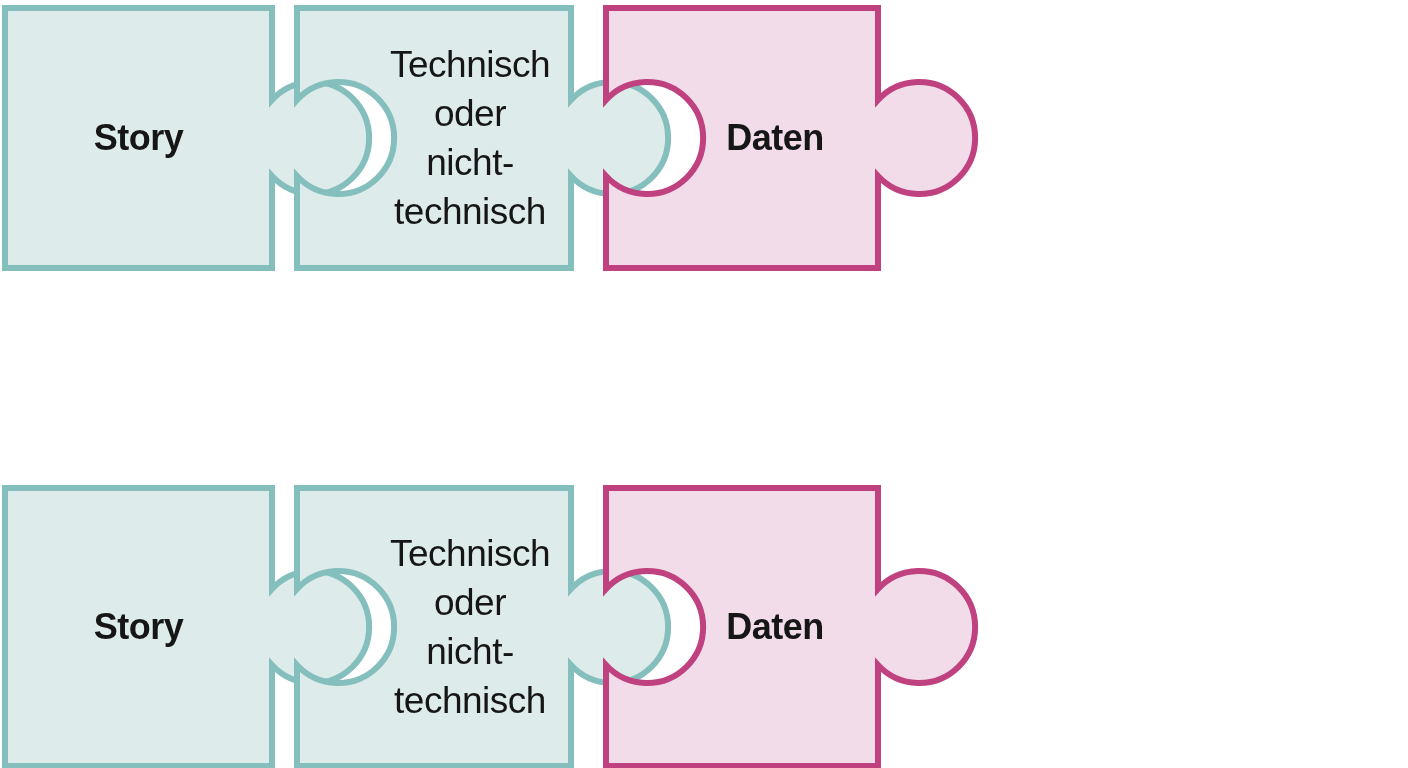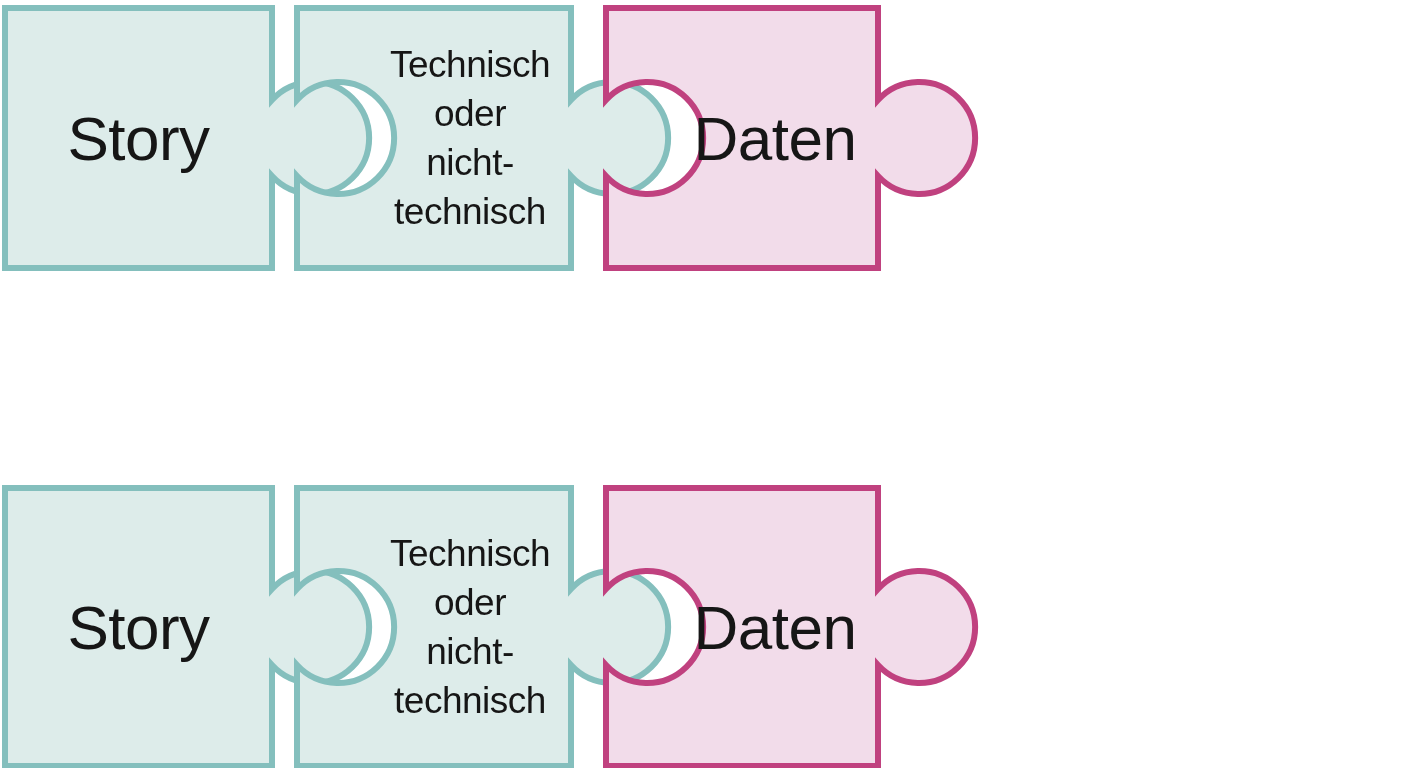--- a/index.html
+++ b/index.html
@@ -38,22 +38,22 @@
   }
   .label {
     position: absolute;
     display: flex;
     align-items: center;
     justify-content: center;
     color: var(--text, #161616);
     pointer-events: none;
   }
   .label-large {
-    font-size: 62px;
-    font-weight: 400;
+    font-size: 36px;
+    font-weight: 700;
     letter-spacing: -0.5px;
   }
   .label-multi {
     font-size: 37px;
     font-weight: 500;
     letter-spacing: -0.5px;
     flex-direction: column;
     line-height: 49px;
   }
   .label-multi span { display: block; white-space: nowrap; }

